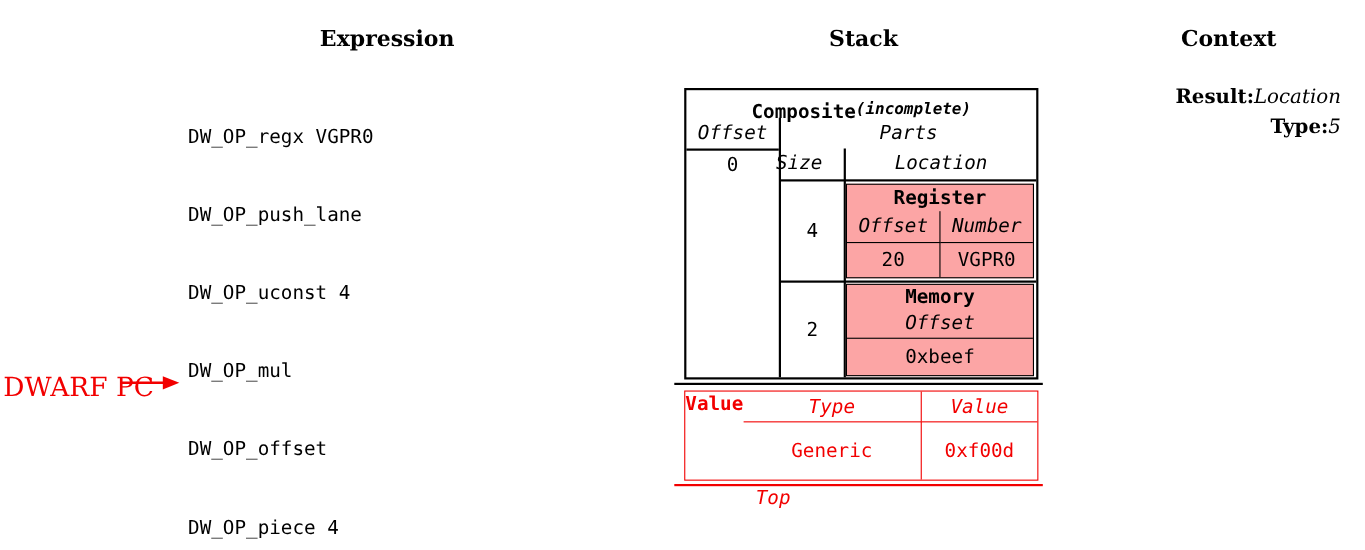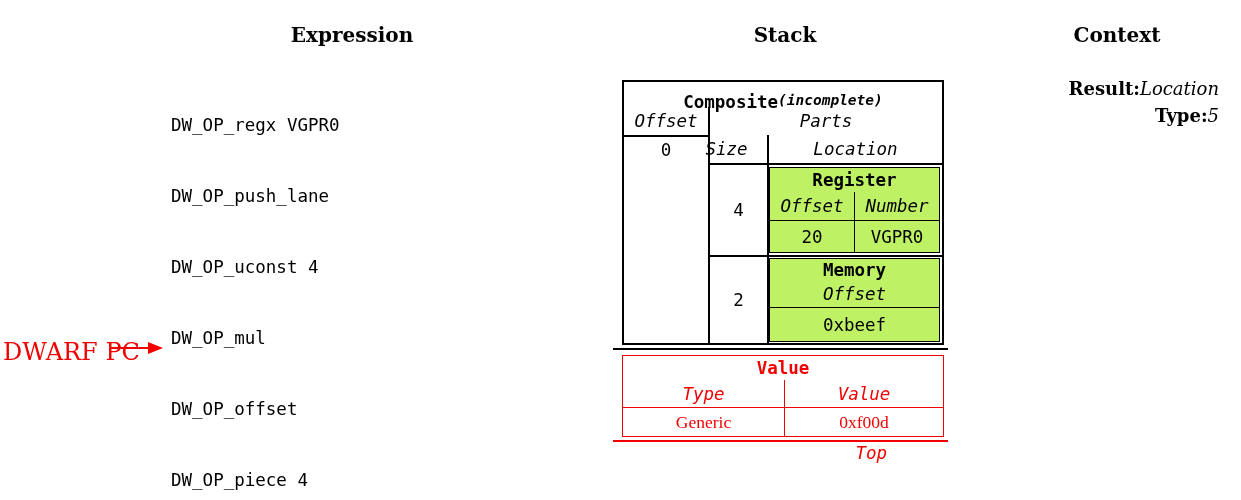--- a/index.html
+++ b/index.html
@@ -24,44 +24,44 @@
     border:2px solid var(--ink);box-sizing:border-box;font-size:17.5px;
   }
   .cell{position:absolute;display:flex;align-items:center;justify-content:center;}
   .vline{position:absolute;width:2px;background:var(--ink);}
   .hline{position:absolute;height:2px;background:var(--ink);}
   .it{font-style:italic}
   .b{font-weight:bold}
   .cmp-title{position:absolute;left:0;top:10px;width:100%;height:25px;display:flex;align-items:flex-start;justify-content:center;}
   .inc{font-style:italic;font-weight:bold;font-size:14.5px;}
   
-  .nested{position:absolute;border:1.6px solid var(--ink);box-sizing:border-box;display:flex;flex-direction:column;background:#bef264;}
+  .nested{position:absolute;border:1.6px solid var(--ink);box-sizing:border-box;display:flex;flex-direction:column;background:#fca5a5;}
   .n-title{height:24px;display:flex;align-items:center;justify-content:center;font-weight:bold;}
   .memory .n-title{height:21px;text-align:right;}
   .n-grid{display:grid;grid-template-columns:85px 1fr;grid-template-rows:28px 1fr;flex:1;}
   .n-cell{display:flex;align-items:center;justify-content:center;}
   .rb{border-right:1.6px solid var(--ink);}
   .bt{border-top:1.6px solid var(--ink);}
   .n-row{display:flex;align-items:center;justify-content:center;}
   .memory .n-row.it{height:27px;}
   .memory .n-row.val{flex:1;border-top:1.6px solid var(--ink);}
   
   .sep-black{position:absolute;left:613px;top:348px;width:335px;height:2px;background:var(--ink);}
   .valtable{
     position:absolute;left:622px;top:355px;width:322px;height:82px;
     border:1.6px solid var(--red);box-sizing:border-box;color:var(--red);
-    display:flex;flex-direction:column;font-size:17.5px;
+    display:flex;flex-direction:row;font-size:17.5px;
   }
   .vt-title{height:24px;display:flex;align-items:center;justify-content:center;font-weight:bold;}
   .vt-grid{display:grid;grid-template-columns:162px 1fr;grid-template-rows:27px 1fr;flex:1;}
   .vt-cell{display:flex;align-items:center;justify-content:center;}
   .rbr{border-right:1.6px solid var(--red);}
-  .btr{border-top:1.6px solid var(--red);font-family:Liberation Serif, serif;}
+  .btr{border-top:1.6px solid var(--red);}
   .sep-red{position:absolute;left:613px;top:440px;width:335px;height:2px;background:var(--red);}
-  .top-label{position:absolute;left:687px;top:443px;width:200px;text-align:right;font-style:italic;font-size:17.5px;color:var(--red);}
+  .top-label{position:absolute;left:687px;top:443px;width:200px;text-align:left;font-style:italic;font-size:17.5px;color:var(--red);}
   
   .ctx-line{position:absolute;left:1019px;width:200px;text-align:right;font-family:"DejaVu Serif",serif;font-size:18px;}
   .b-serif{font-weight:bold;}
   .i-serif{font-style:italic;}
 </style>
 </head>
 <body>
 
 <div class="col-header" style="left:252px">Expression</div>
 <div class="col-header" style="left:685px">Stack</div>

